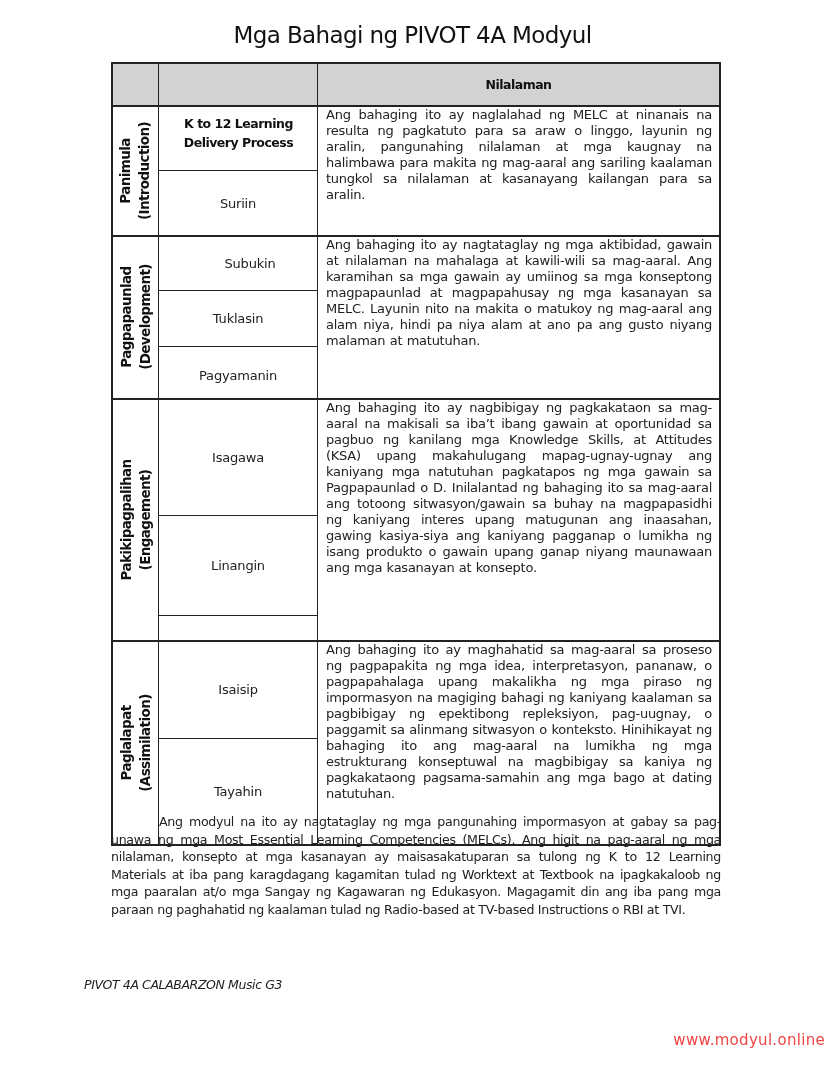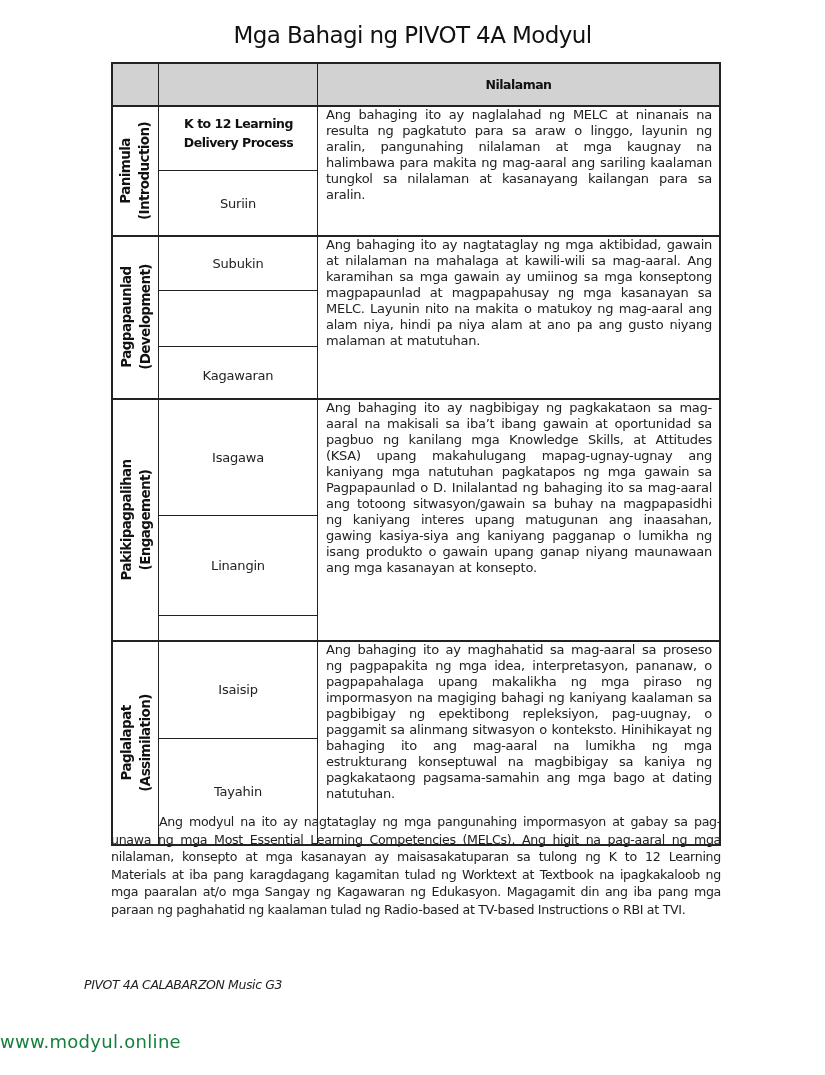--- a/index.html
+++ b/index.html
@@ -29,22 +29,22 @@
   .content { position: absolute; font-size: 13px; line-height: 16px; text-align: justify;
              text-align-last: left; color: #222; letter-spacing: -0.25px; word-spacing: 0.5px; }
 
   .para { position: absolute; left: 111px; top: 813px; width: 610px; font-size: 12.6px;
           line-height: 17.6px; text-align: justify; text-align-last: left; color: #222;
           letter-spacing: -0.3px; text-indent: 48px; }
 
   .footer { position: absolute; left: 84px; top: 977px; font-size: 12.5px; font-style: italic;
             color: #222; letter-spacing: -0.4px; }
 
-  .watermark { position: absolute; left: 0; width: 825px; top: 1031px; text-align: left;
-               font-size: 18px; color: #15803d; letter-spacing: 0.3px; }
+  .watermark { position: absolute; left: 0; width: 825px; top: 1031px; text-align: right;
+               font-size: 15px; color: #ef4444; letter-spacing: 0.3px; }
 </style>
 </head>
 <body>
 
 <div class="title">Mga Bahagi ng PIVOT 4A Modyul</div>
 
 <div class="tbl">
 
   <div class="hdr-bg"></div>
   <div class="hdr-text" style="left:0;top:0;width:46px;height:41px;"></div>
@@ -77,22 +77,23 @@
   </div>
   <div class="proc" style="left:46px;top:107px;width:158px;height:64px;">Suriin</div>
   <div class="content" style="left:213px;top:43px;width:386px;">Ang bahaging ito ay naglalahad ng MELC at ninanais na resulta ng pagkatuto para sa araw o linggo, layunin ng aralin, pangunahing nilalaman at mga kaugnay na halimbawa para makita ng mag-aaral ang sariling kaalaman tungkol sa nilalaman at kasanayang kailangan para sa aralin.</div>
 
   <div class="phase" style="left:0;top:172px;width:45px;height:162px;">
     <div class="phase-inner">
       <div>Pagpapaunlad</div>
       <div>(Development)</div>
     </div>
   </div>
-  <div class="proc" style="left:46px;top:172px;width:158px;height:54px;">Subukin</div>
-  <div class="proc" style="left:46px;top:283px;width:158px;height:56px;">Kagawaran</div>
+  <div class="proc" style="left:58px;top:172px;width:158px;height:54px;">Subukin</div>
+  <div class="proc" style="left:46px;top:227px;width:158px;height:55px;">Tuklasin</div>
+  <div class="proc" style="left:46px;top:283px;width:158px;height:56px;">Pagyamanin</div>
   <div class="content" style="left:213px;top:173px;width:386px;">Ang bahaging ito ay nagtataglay ng mga aktibidad, gawain at nilalaman na mahalaga at kawili-wili sa mag-aaral. Ang karamihan sa mga gawain ay umiinog sa mga konseptong magpapaunlad at magpapahusay ng mga kasanayan sa MELC. Layunin nito na makita o matukoy ng mag-aaral ang alam niya, hindi pa niya alam at ano pa ang gusto niyang malaman at matutuhan.</div>
 
   <div class="phase" style="left:0;top:335px;width:45px;height:241px;">
     <div class="phase-inner">
       <div>Pakikipagpalihan</div>
       <div>(Engagement)</div>
     </div>
   </div>
   <div class="proc" style="left:46px;top:335px;width:158px;height:116px;">Isagawa</div>
   <div class="proc" style="left:46px;top:452px;width:158px;height:99px;">Linangin</div>

